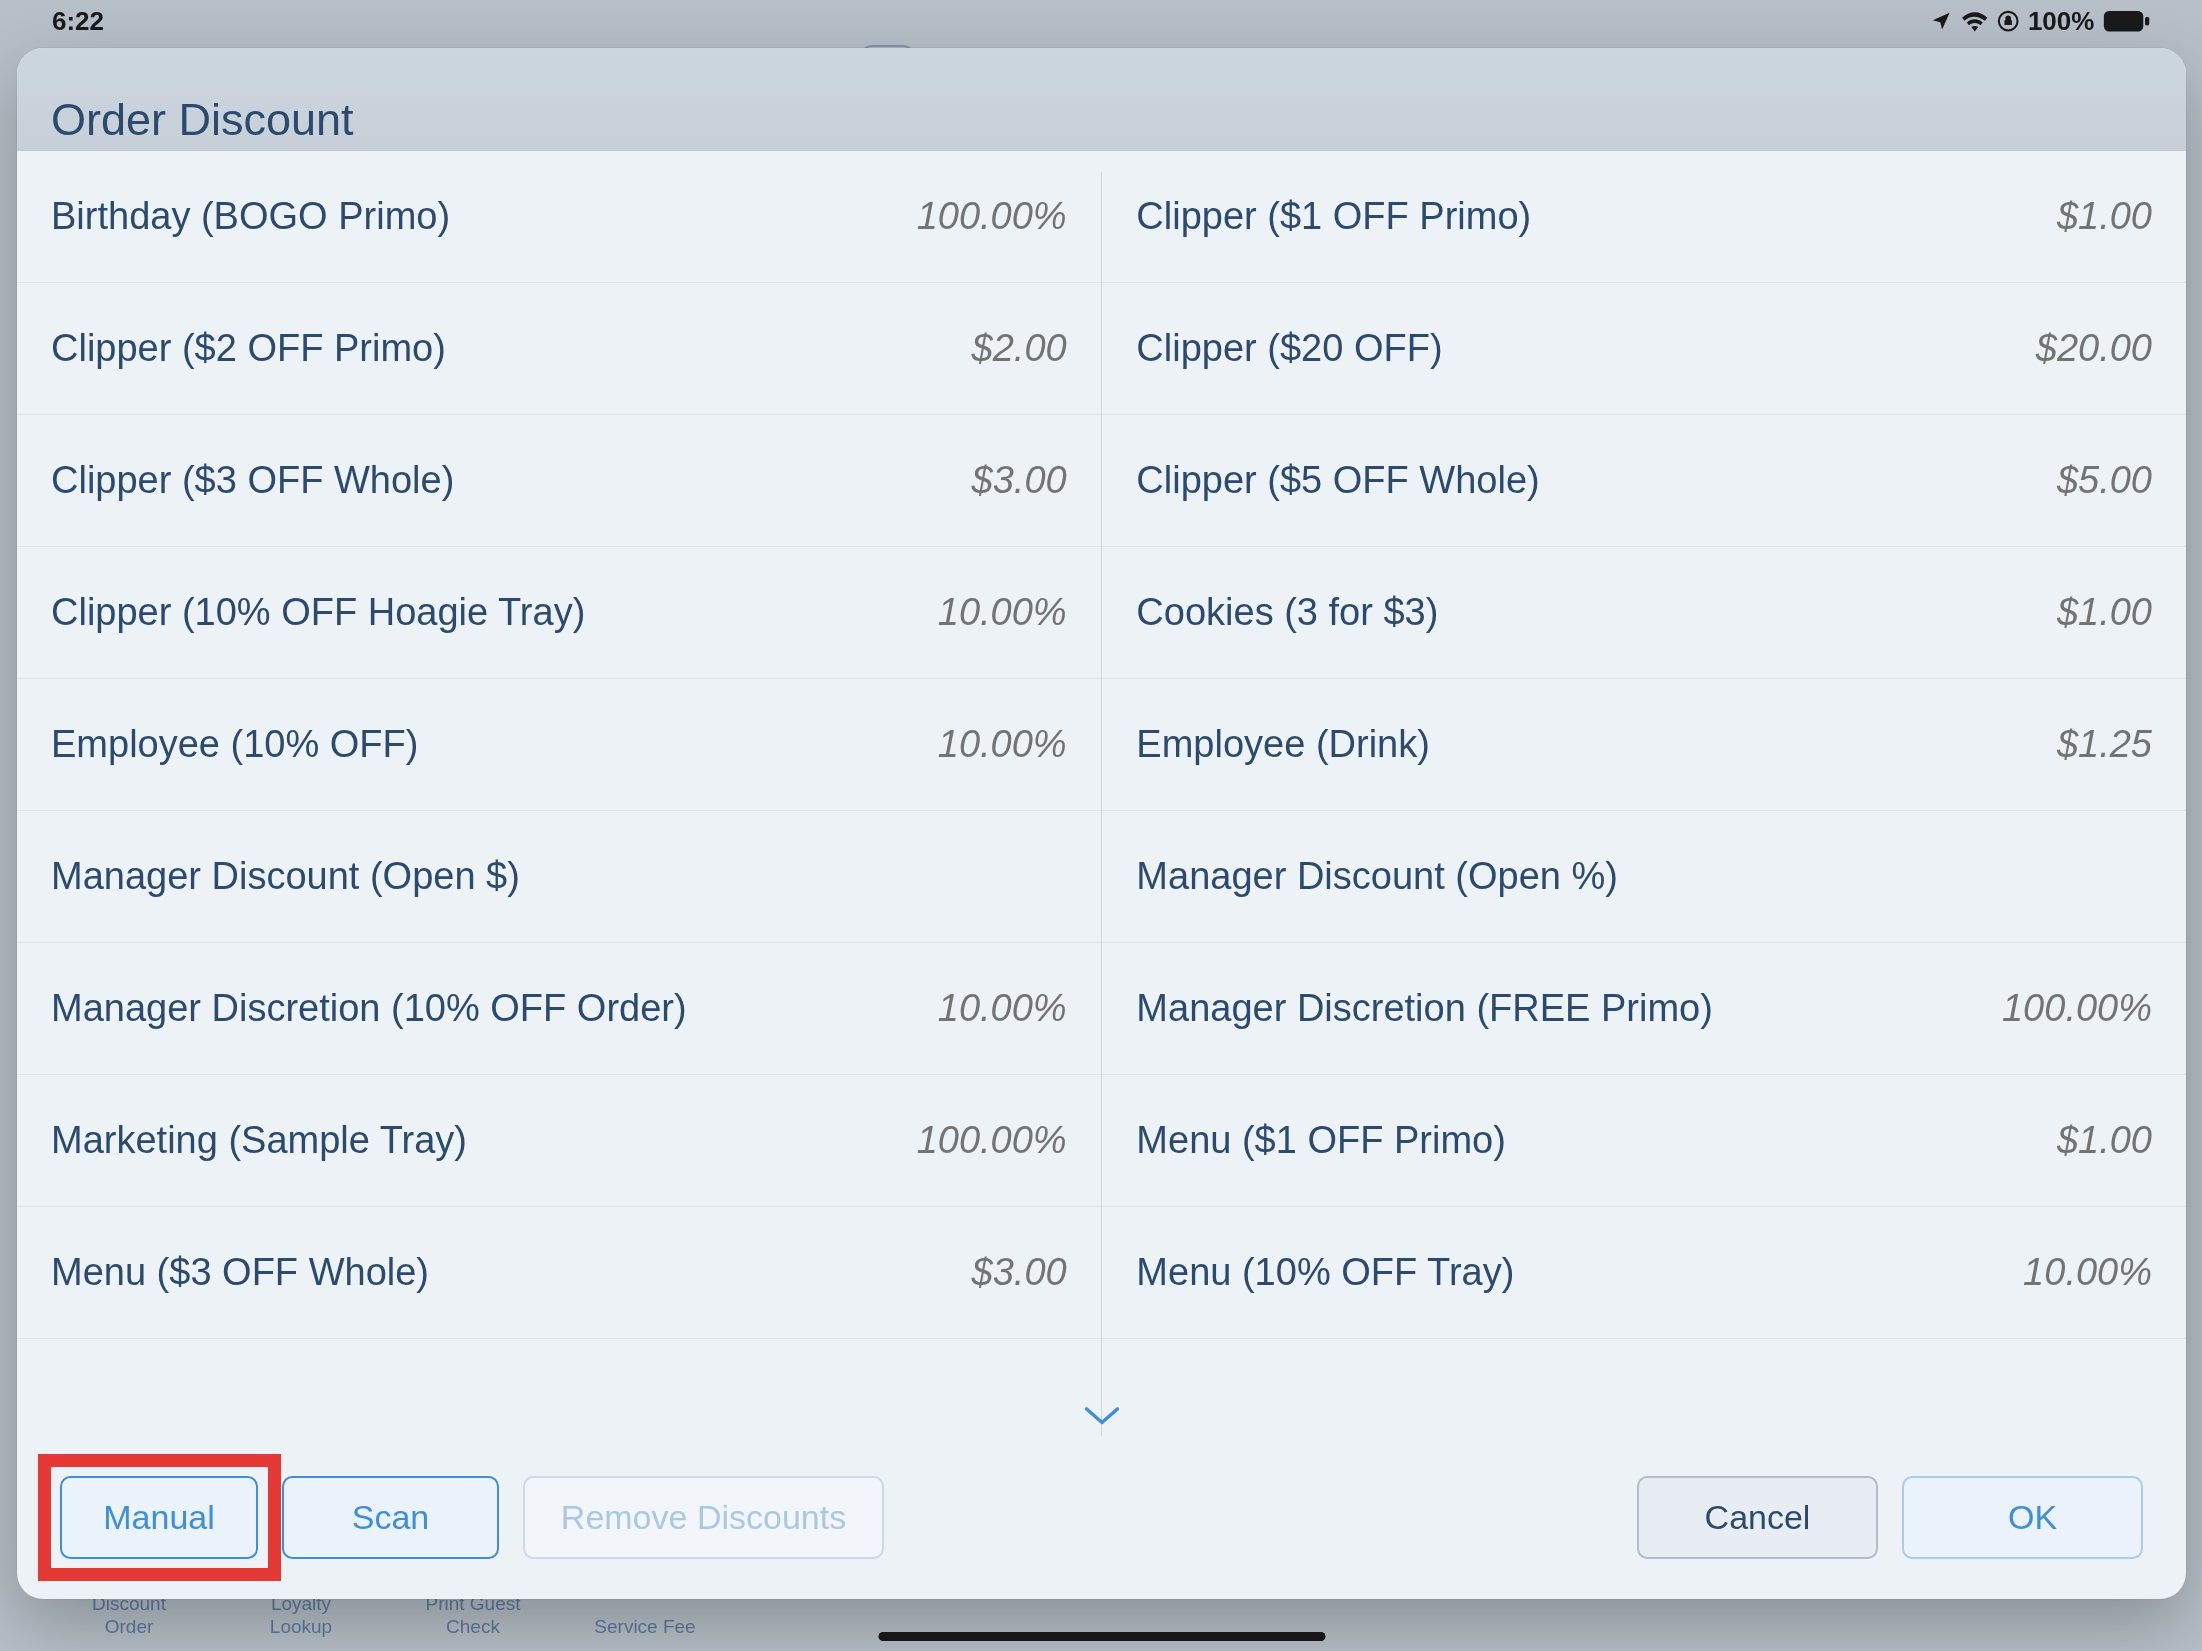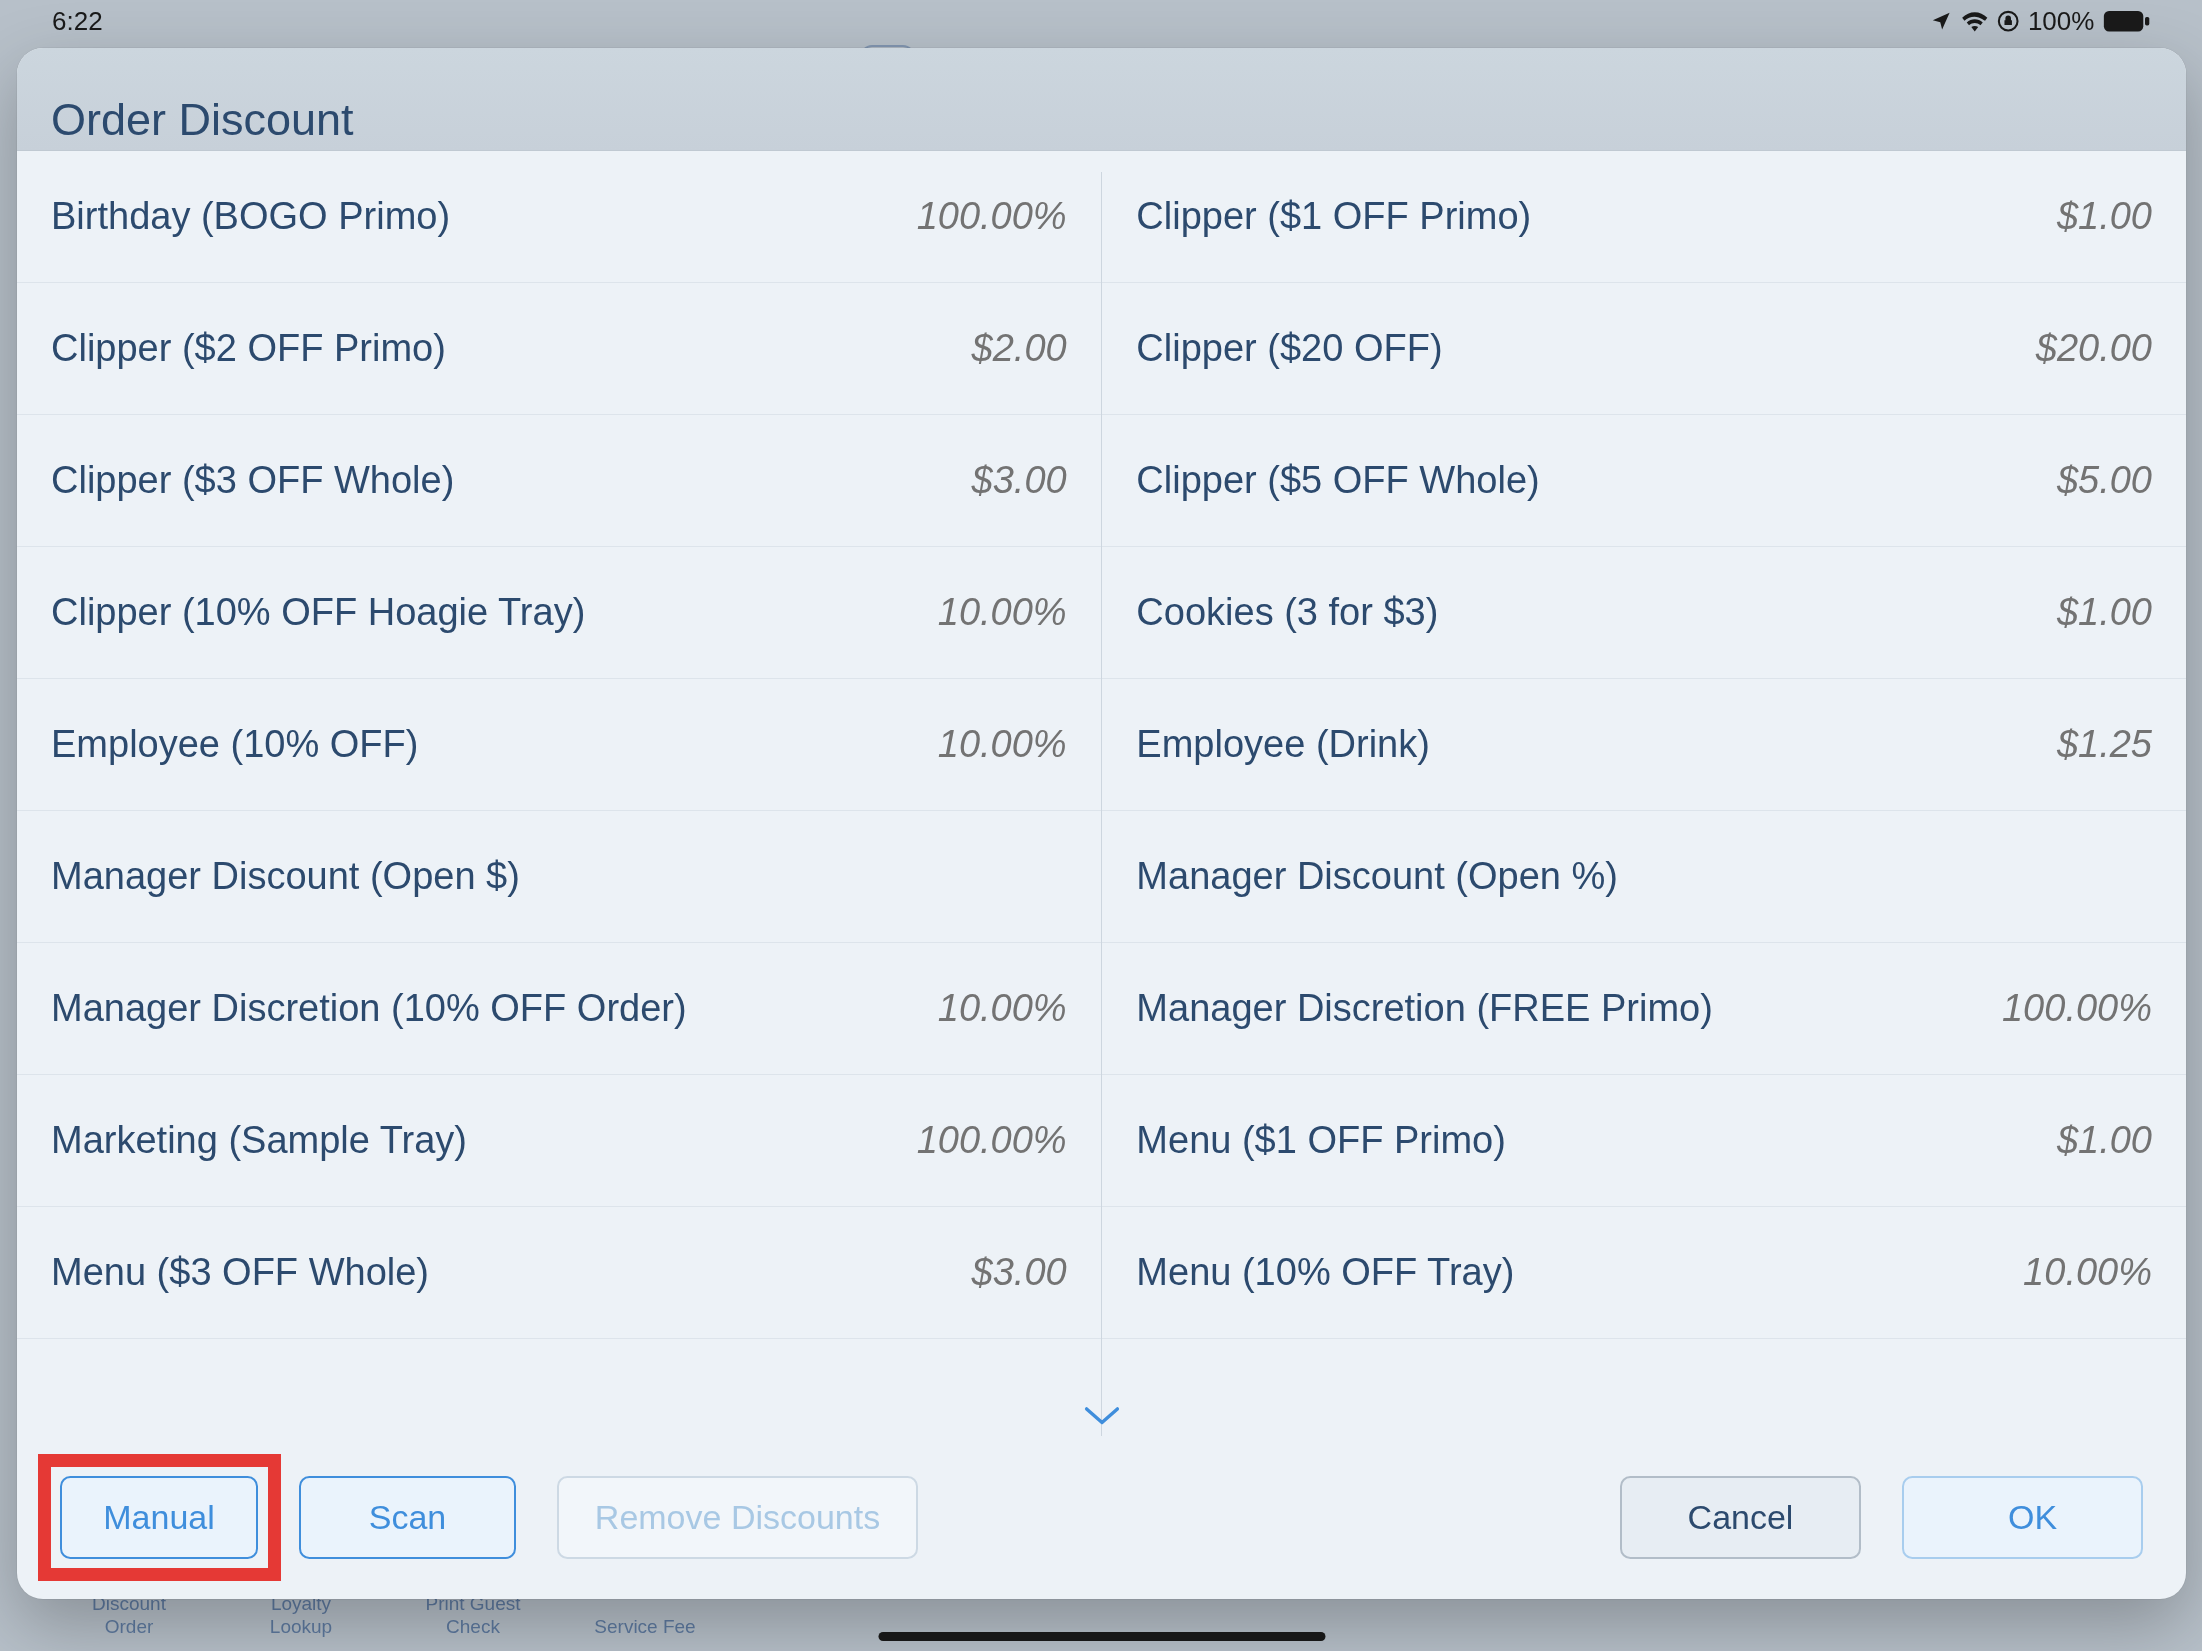--- a/index.html
+++ b/index.html
@@ -16,21 +16,21 @@
   
   .status-bar {
     position: absolute;
     top: 0; left: 0; right: 0;
     height: 43px;
     display: flex;
     align-items: center;
     justify-content: space-between;
     padding: 0 52px 0 52px;
     font-size: 26px;
-    font-weight: 400;
+    font-weight: 700;
     color: #1a1a1a;
   }
   .status-right { display: flex; align-items: center; gap: 8.6px; }
   .status-right svg { display: block; }
 
   
   .bg-app {
     position: absolute;
     inset: 0;
     background: #b7c0c9;
@@ -142,21 +142,21 @@
     left: 50%; transform: translateX(-50%);
     bottom: 3.4px;
     color: #3f8edc;
   }
 
   .modal-footer {
     height: 163px;
     display: flex;
     align-items: center;
     padding: 0 43px;
-    gap: 41px;
+    gap: 24px;
     position: relative;
   }
   .btn {
     height: 83px;
     border-radius: 10.3px;
     font-size: 34px;
     display: flex;
     align-items: center;
     justify-content: center;
     cursor: pointer;

